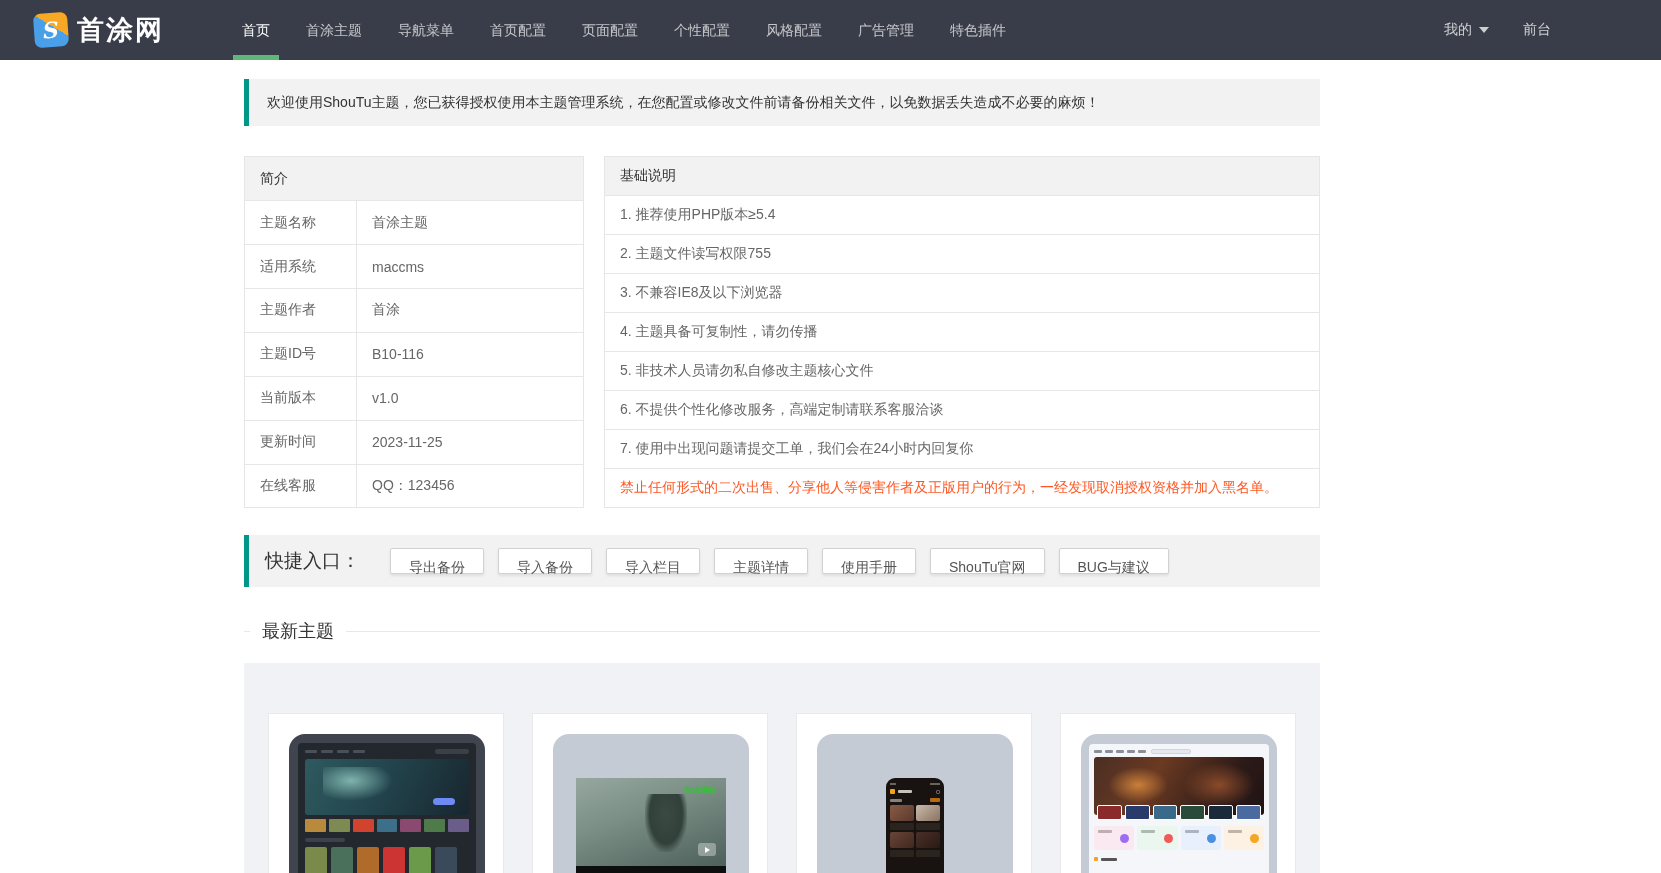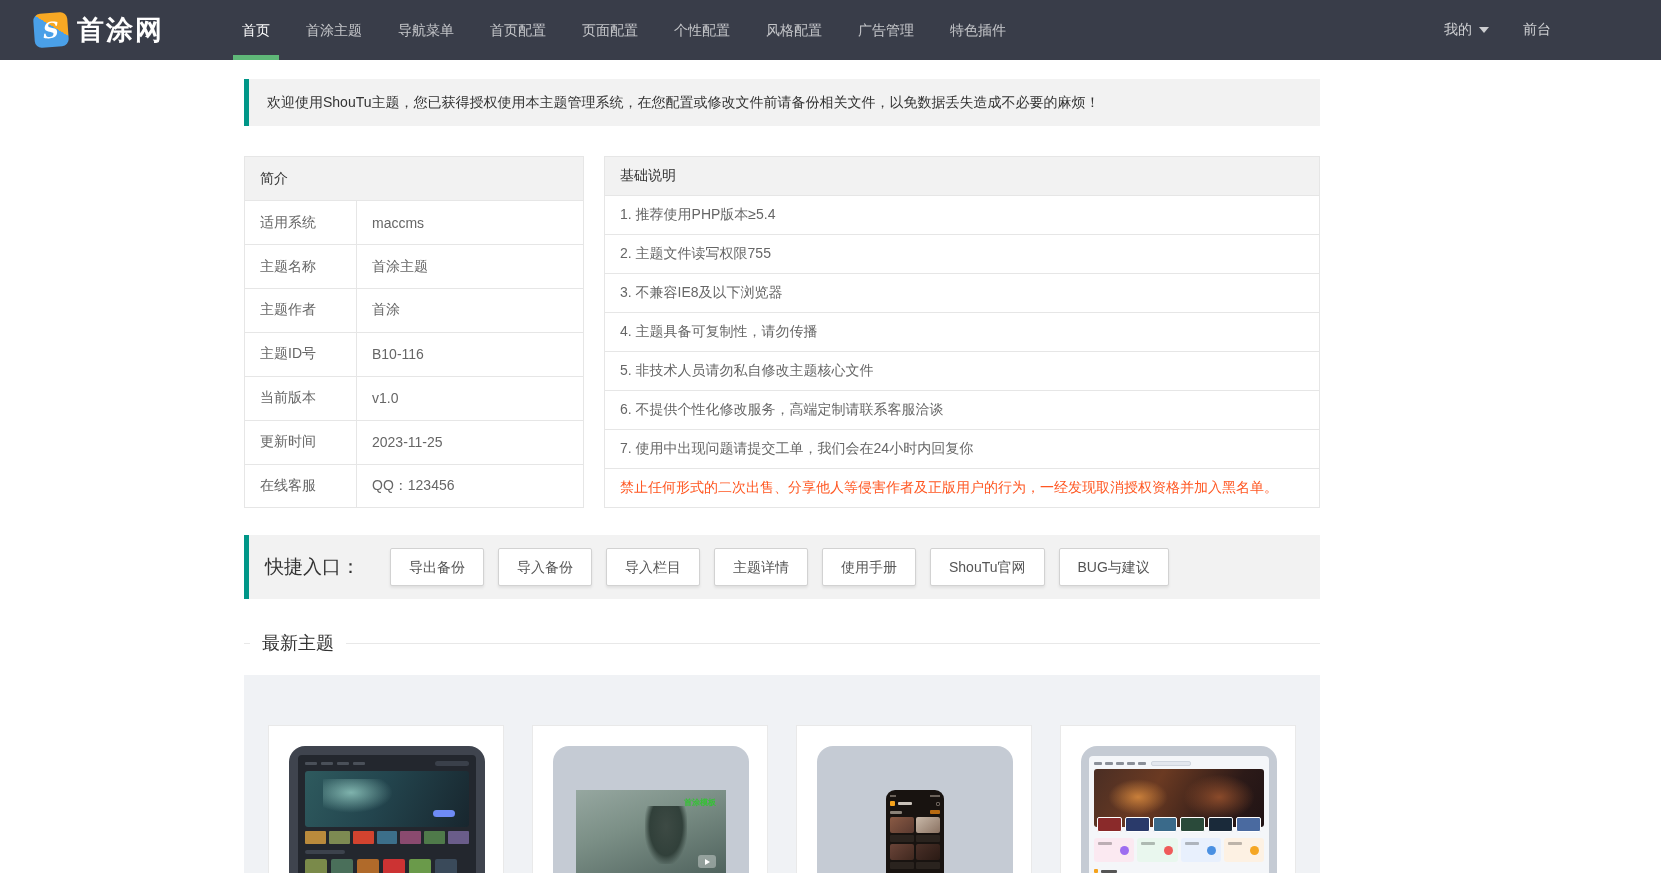--- a/index.html
+++ b/index.html
@@ -41,21 +41,21 @@
   th { background:#f2f2f2; font-weight:normal; text-align:left; font-size:14px; color:#333; }
   th, td { border:1px solid #e6e6e6; padding:10px 15px; height:37px; }
   td { font-size:14px; color:#666; }
   td.lbl { width:112px; }
   tr.warning td { color:#FF5722; }
 
   
   .quick { margin-top:27px; background:#f2f2f2; border-left:5px solid #009688;
     padding:13px 16px; display:flex; align-items:center; gap:14px; }
   .quick-label { font-size:19px; color:#333; margin-right:16px; white-space:nowrap; }
-  .btn { height:38px; line-height:36px; padding:0 18px; background:#fff;
+  .btn { height:26px; line-height:36px; padding:0 18px; background:#fff;
     border:1px solid #d2d2d2; border-radius:2px; font-size:14px; color:#555; cursor:pointer;
     box-shadow:0 2px 3px rgba(0,0,0,.08); white-space:nowrap;
     font-family:"Liberation Sans","DejaVu Sans",sans-serif; }
 
   
   .field { position:relative; margin-top:44px; border-top:1px solid #e8e8e8; }
   .field-legend { position:absolute; top:-13px; left:6px; background:#fff;
     padding:0 12px; font-size:18px; color:#333; }
   .themes-panel { margin-top:31px; background:#f0f2f5; padding:50px 24px 40px;
     display:flex; gap:28px; height:400px; }
@@ -192,26 +192,26 @@
   </div>
 
   <div class="tables-row">
 
     <table class="intro-table">
       <tbody>
           <tr>
         <th colspan="2">简介</th>
       </tr>
       <tr>
+        <td class="lbl">主题名称</td>
+        <td>首涂主题</td>
+      </tr>
+      <tr>
         <td class="lbl">适用系统</td>
         <td>maccms</td>
-      </tr>
-      <tr>
-        <td class="lbl">主题名称</td>
-        <td>首涂主题</td>
       </tr>
       <tr>
         <td class="lbl">主题作者</td>
         <td>首涂</td>
       </tr>
       <tr>
         <td class="lbl">主题ID号</td>
         <td>B10-116</td>
       </tr>
       <tr>

